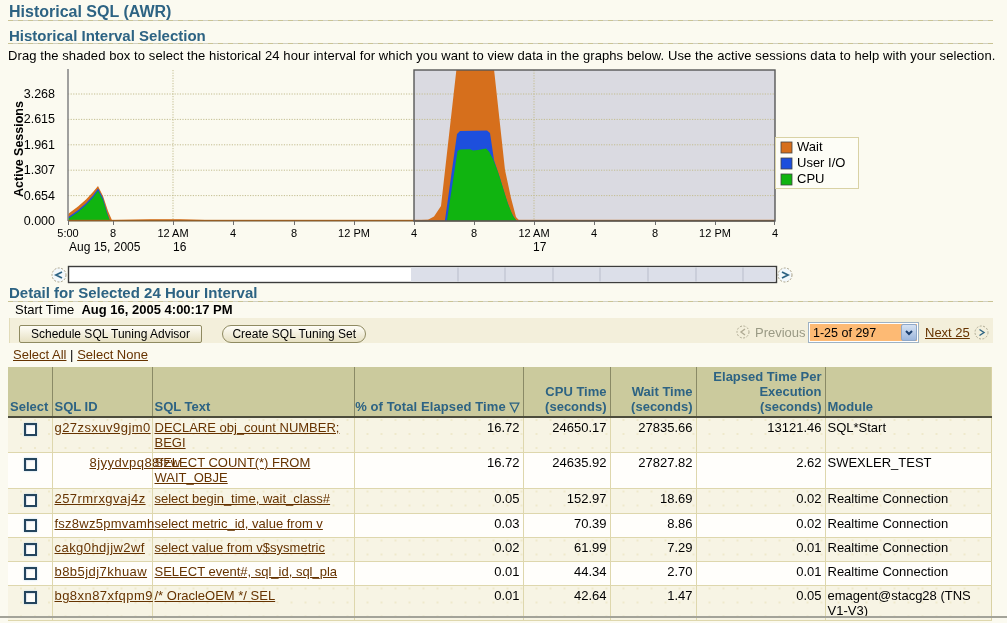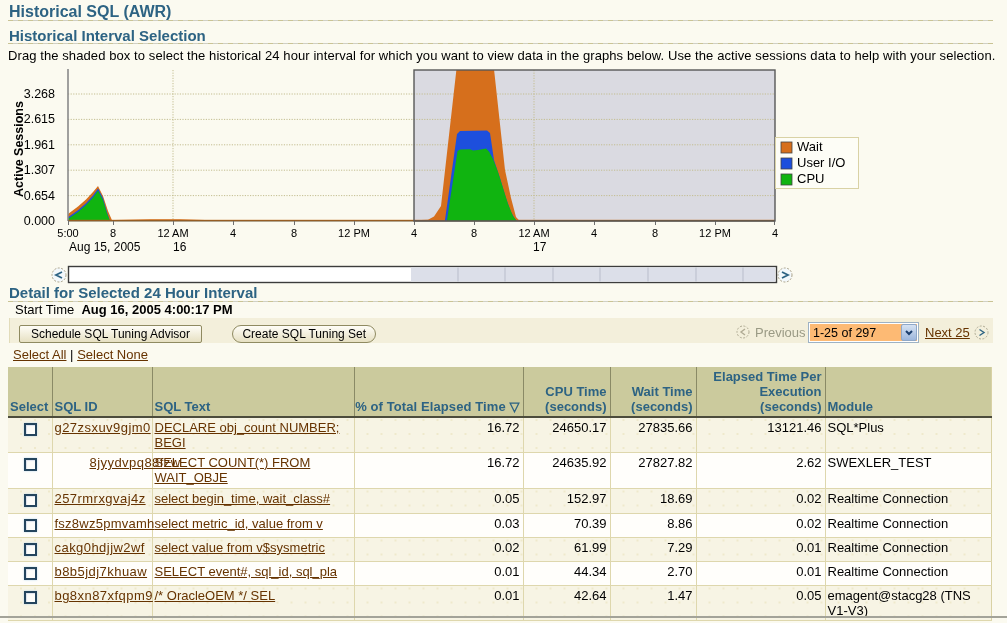--- a/index.html
+++ b/index.html
@@ -143,21 +143,21 @@
 
 <div class="abs" style="left:9px; top:286px;">
     <h2>Detail for Selected 24 Hour Interval</h2>
   </div>
 <div class="rule" style="left:8px; top:301px; width:985px;"></div>
 <div class="abs" style="left:15px; top:302px; font-size:13px;">Start Time&nbsp;&nbsp;<b>Aug 16, 2005 4:00:17 PM</b></div>
 
 <div class="abs" style="left:9px; top:318px; width:984px; height:25px; background:#f3efdb; border-left:1px solid #e2dcba;"></div>
 <div class="abs" style="left:19px; top:324px;">
   <span style="display:inline-block; height:18px; line-height:16px; padding:0 11px; font-size:12px; background:linear-gradient(#fefdf7,#e6e0c2); border:1px solid #8f8a61; border-radius:2px;">Schedule SQL Tuning Advisor</span>
-  <span style="display:inline-block; height:18px; line-height:16px; padding:0 9px; margin-left:26px; font-size:12px; background:linear-gradient(#fefdf7,#e6e0c2); border:1px solid #8f8a61; border-radius:9px;">Create SQL Tuning Set</span>
+  <span style="display:inline-block; height:18px; line-height:16px; padding:0 9px; margin-left:16px; font-size:12px; background:linear-gradient(#fefdf7,#e6e0c2); border:1px solid #8f8a61; border-radius:9px;">Create SQL Tuning Set</span>
 </div>
 
 <div class="abs" style="left:718px; top:323px; width:275px; height:20px; font-size:13px;">
   <svg class="abs" style="left:18px; top:2px;" width="14" height="14">
       <circle cx="7" cy="7" r="6" fill="none" stroke="#b0ab94" stroke-width="1" stroke-dasharray="2,1.5"></circle>
       <path d="M9,4 L5,7 L9,10" fill="none" stroke="#b0ab94" stroke-width="1.4"></path>
     </svg>
   <span class="abs" style="left:37px; top:2px; color:#9a9a85;">Previous</span>
   <div class="abs" style="left:90px; top:-1px; width:111px; height:21px; background:#fdba74; border:1px solid #9eb2c4; box-shadow:inset 0 0 0 1px #fff;">
     <span style="position:absolute; left:4px; top:3px; font-size:12.5px;">1-25 of 297</span>
@@ -202,21 +202,21 @@
   </thead>
   <tbody>
     <tr class="odd" style="height:34px;">
       <td class="c ctr"><span class="cb"></span></td>
       <td class="c"><a class="brown" style="letter-spacing:0.45px;">g27zsxuv9gjm0</a></td>
       <td class="c"><a class="brown">DECLARE obj_count NUMBER; BEGI</a></td>
       <td class="c r">16.72</td>
       <td class="c r">24650.17</td>
       <td class="c r">27835.66</td>
       <td class="c r">13121.46</td>
-      <td class="c">SQL*Plus</td>
+      <td class="c">SQL*Start</td>
     </tr>
     <tr class="even" style="height:36px;">
       <td class="c ctr"><span class="cb"></span></td>
       <td class="c"><a class="brown" style="letter-spacing:0.45px;padding-left:35px;">8jyydvpq88fzw</a></td>
       <td class="c"><a class="brown">SELECT COUNT(*) FROM WAIT_OBJE</a></td>
       <td class="c r">16.72</td>
       <td class="c r">24635.92</td>
       <td class="c r">27827.82</td>
       <td class="c r">2.62</td>
       <td class="c">SWEXLER_TEST</td>

